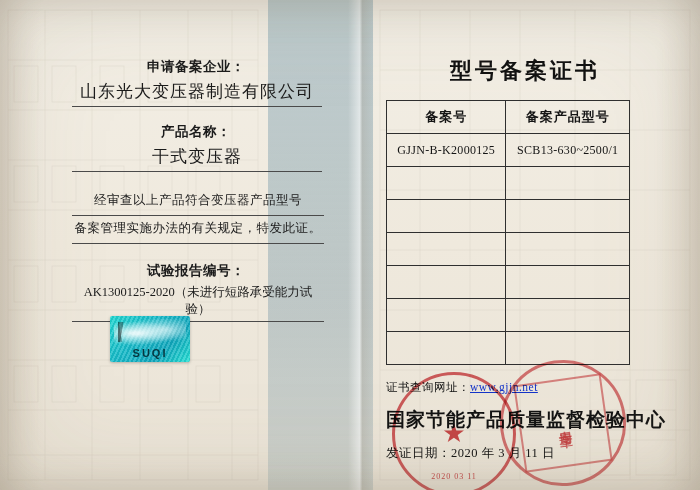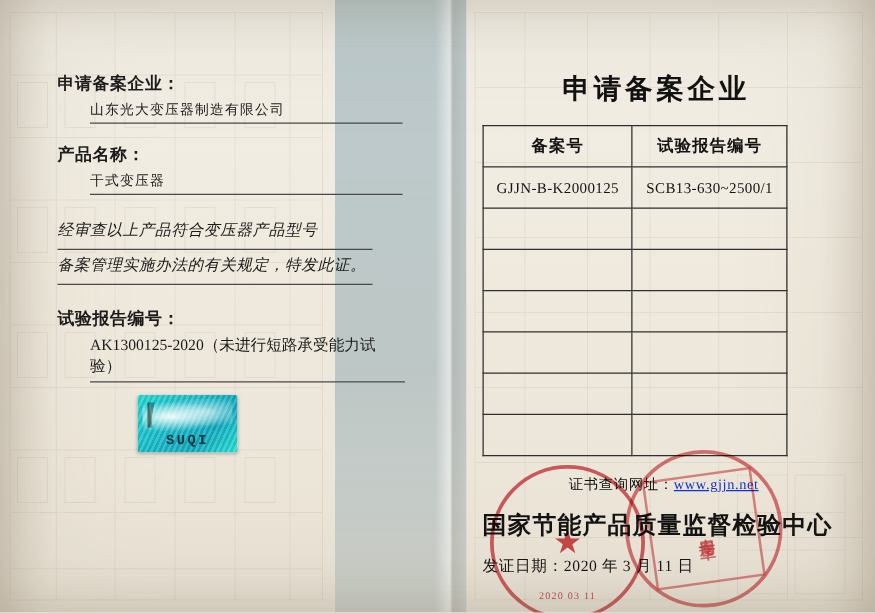--- a/index.html
+++ b/index.html
@@ -28,48 +28,48 @@
     background:linear-gradient(90deg, rgba(255,255,255,0.0), rgba(255,255,255,0.55) 45%, rgba(160,150,135,0.25) 55%, rgba(255,255,255,0.0));
   }
   .vignette{
     position:absolute;inset:0;
     box-shadow:inset 0 0 40px rgba(120,105,85,0.30), inset 0 0 110px rgba(140,125,100,0.18);
     pointer-events:none;
   }
 
   
   .left{position:absolute;left:46px;top:58px;width:300px;color:#1b1b1b;}
-  .field{margin-bottom:6px;}
+  .field{margin-bottom:6px;text-align:center;}
   .flabel{font-size:13.5px;font-weight:bold;letter-spacing:0.5px;}
   .fvalue{
-    font-size:11px;margin:4px 0 0 26px;padding-bottom:3px;
+    font-size:17px;margin:4px 0 0 26px;padding-bottom:3px;
     border-bottom:1px solid #4a4a4a;width:250px;letter-spacing:1px;
   }
-  .para{font-size:12.5px;line-height:25px;width:252px;letter-spacing:0.5px;font-style:italic;}
+  .para{font-size:12.5px;line-height:25px;margin-left:26px;width:252px;letter-spacing:0.5px;}
   .para .ln{display:block;border-bottom:1px solid #4a4a4a;padding-bottom:2px;}
   .report{font-size:12.5px;margin:4px 0 0 26px;padding-bottom:3px;border-bottom:1px solid #4a4a4a;width:252px;}
 
   
   .holo{
     position:absolute;left:110px;top:316px;width:80px;height:46px;
     background:
       repeating-linear-gradient(115deg, rgba(255,255,255,0.16) 0 2px, rgba(0,0,0,0.05) 2px 4px),
       linear-gradient(135deg,#1fd6d0,#16b9c8 40%,#0fa7bd 70%,#24e0d4);
     border-radius:2px;
     box-shadow:0 1px 3px rgba(0,0,0,0.25);
     overflow:hidden;
   }
   .holo .swirl{
     position:absolute;left:4px;top:3px;width:72px;height:26px;
     background:radial-gradient(ellipse at 30% 55%, rgba(255,255,255,0.85) 0 6%, rgba(255,255,255,0.0) 60%),
                radial-gradient(ellipse at 70% 40%, rgba(255,255,255,0.55) 0 4%, rgba(255,255,255,0.0) 55%);
   }
   .holo .brand{
     position:absolute;left:0;right:0;bottom:3px;text-align:center;
-    font-family:Liberation Mono, monospace;font-size:11px;font-weight:bold;
+    font-family:Liberation Sans, sans-serif;font-size:11px;font-weight:bold;
     color:#06363f;letter-spacing:2px;
   }
   .holo .slash{
     position:absolute;left:8px;top:6px;width:62px;height:20px;
     background:linear-gradient(100deg, rgba(0,0,0,0.35) 0 8%, rgba(0,0,0,0) 9%),
                linear-gradient(80deg, rgba(0,0,0,0.25) 0 6%, rgba(0,0,0,0) 7%);
   }
 
   
   .right{position:absolute;left:386px;top:56px;width:278px;}
@@ -79,21 +79,21 @@
   }
   table.reg{border-collapse:collapse;width:244px;}
   table.reg th, table.reg td{
     border:1px solid #2f2f2f;height:30px;text-align:center;
     font-size:12.5px;color:#141414;
   }
   table.reg th{font-weight:bold;font-size:13px;letter-spacing:1px;}
   table.reg td.val{font-family:"Liberation Serif", serif;font-size:12px;letter-spacing:0.3px;}
 
   .footer{position:absolute;left:386px;top:380px;width:290px;color:#121212;}
-  .f-url{font-size:11.5px;letter-spacing:0.5px;text-align:center;}
+  .f-url{font-size:11.5px;letter-spacing:0.5px;}
   .f-url a{color:#1534c9;text-decoration:underline;}
   .f-org{font-size:19px;font-weight:bold;letter-spacing:1px;margin-top:12px;}
   .f-date{font-size:12.5px;margin-top:12px;letter-spacing:0.5px;}
 
   
   .seal{
     position:absolute;border-radius:50%;
     border:3px solid rgba(201,32,38,0.70);
     color:rgba(201,32,38,0.78);
     mix-blend-mode:multiply;pointer-events:none;
@@ -218,26 +218,26 @@
     </div>
   </div>
 
   <div class="holo">
     <div class="swirl"></div>
     <div class="slash"></div>
     <div class="brand">SUQI</div>
   </div>
 
   <div class="right">
-    <div class="title">申请备案企业</div>
+    <div class="title">型号备案证书</div>
     <table class="reg">
       <thead>
         <tr>
           <th>备案号</th>
-          <th>试验报告编号</th>
+          <th>备案产品型号</th>
         </tr>
       </thead>
       <tbody>
         <tr>
           <td class="val">GJJN-B-K2000125</td>
           <td class="val">SCB13-630~2500/1</td>
         </tr>
         <tr>
           <td class="val"></td>
           <td class="val"></td>

